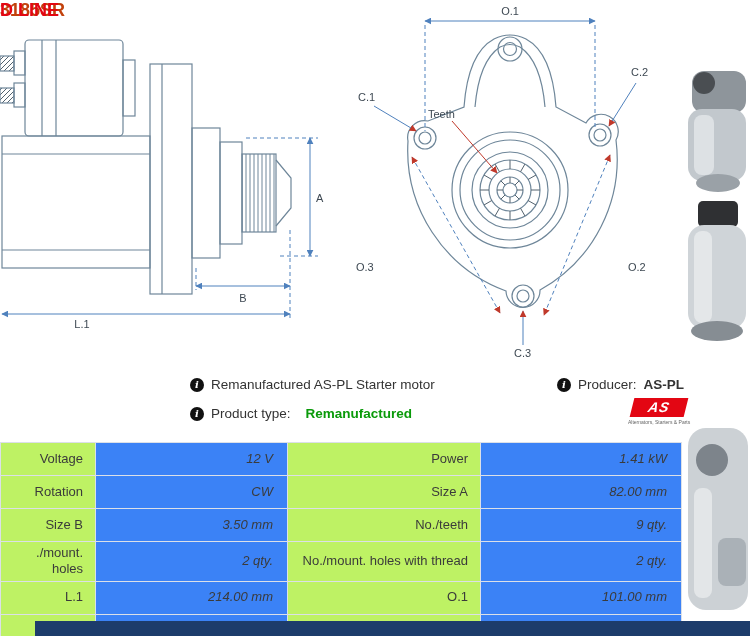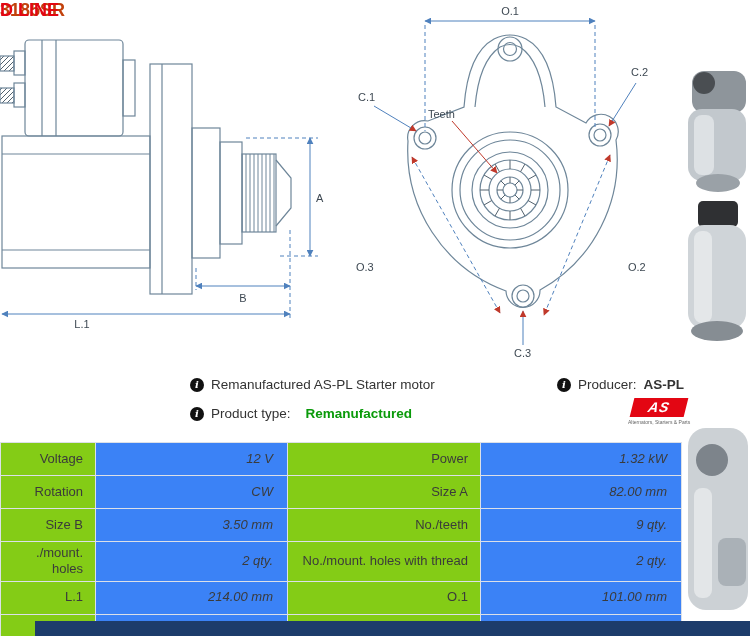--- a/index.html
+++ b/index.html
@@ -23,21 +23,21 @@
   #brand-logo{position:absolute;left:628px;top:398px;width:62px;text-align:center;}
   #brand-flag{display:block;width:54px;height:19px;background:#e30613;transform:skewX(-14deg);
               margin:0 auto;color:#fff;font-weight:bold;font-style:italic;font-size:14px;
               line-height:19px;text-align:center;letter-spacing:1px;}
   #brand-tagline{display:block;font-size:5px;color:#666;margin-top:2px;white-space:nowrap;}
   
   #spec-table{position:absolute;left:0;top:442px;border-collapse:collapse;font-size:13px;color:#3b3b3b;
               table-layout:fixed;width:681px;}
   #spec-table td{border:1px solid #dbe0e8;height:26px;padding:3px 12px 3px 4px;text-align:right;
                  line-height:1.25;vertical-align:middle;}
-  #spec-table td.lbl{background:#84cc16;}
+  #spec-table td.lbl{background:#bef264;}
   #spec-table td.val{background:#3b82f6;padding-right:14px;font-style:italic;}
   
   #bottom-bar{position:absolute;left:35px;top:621px;width:715px;height:15px;background:#1d3c6b;}
   
   #side-view{position:absolute;left:0;top:20px;}
   #front-view{position:absolute;left:348px;top:5px;}
   
   .photo{position:absolute;left:684px;width:66px;overflow:hidden;}
   #photo-1{top:55px;height:142px;}
   #photo-2{top:197px;height:148px;}
@@ -221,21 +221,21 @@
         <col style="width:95px">
         <col style="width:192px">
         <col style="width:193px">
         <col style="width:201px">
       </colgroup>
     <tbody>
       <tr>
         <td class="lbl">Voltage</td>
         <td class="val">12 V</td>
         <td class="lbl">Power</td>
-        <td class="val">1.32 kW</td>
+        <td class="val">1.41 kW</td>
       </tr>
       <tr>
         <td class="lbl">Rotation</td>
         <td class="val">CW</td>
         <td class="lbl">Size A</td>
         <td class="val">82.00 mm</td>
       </tr>
       <tr>
         <td class="lbl">Size B</td>
         <td class="val">3.50 mm</td>

